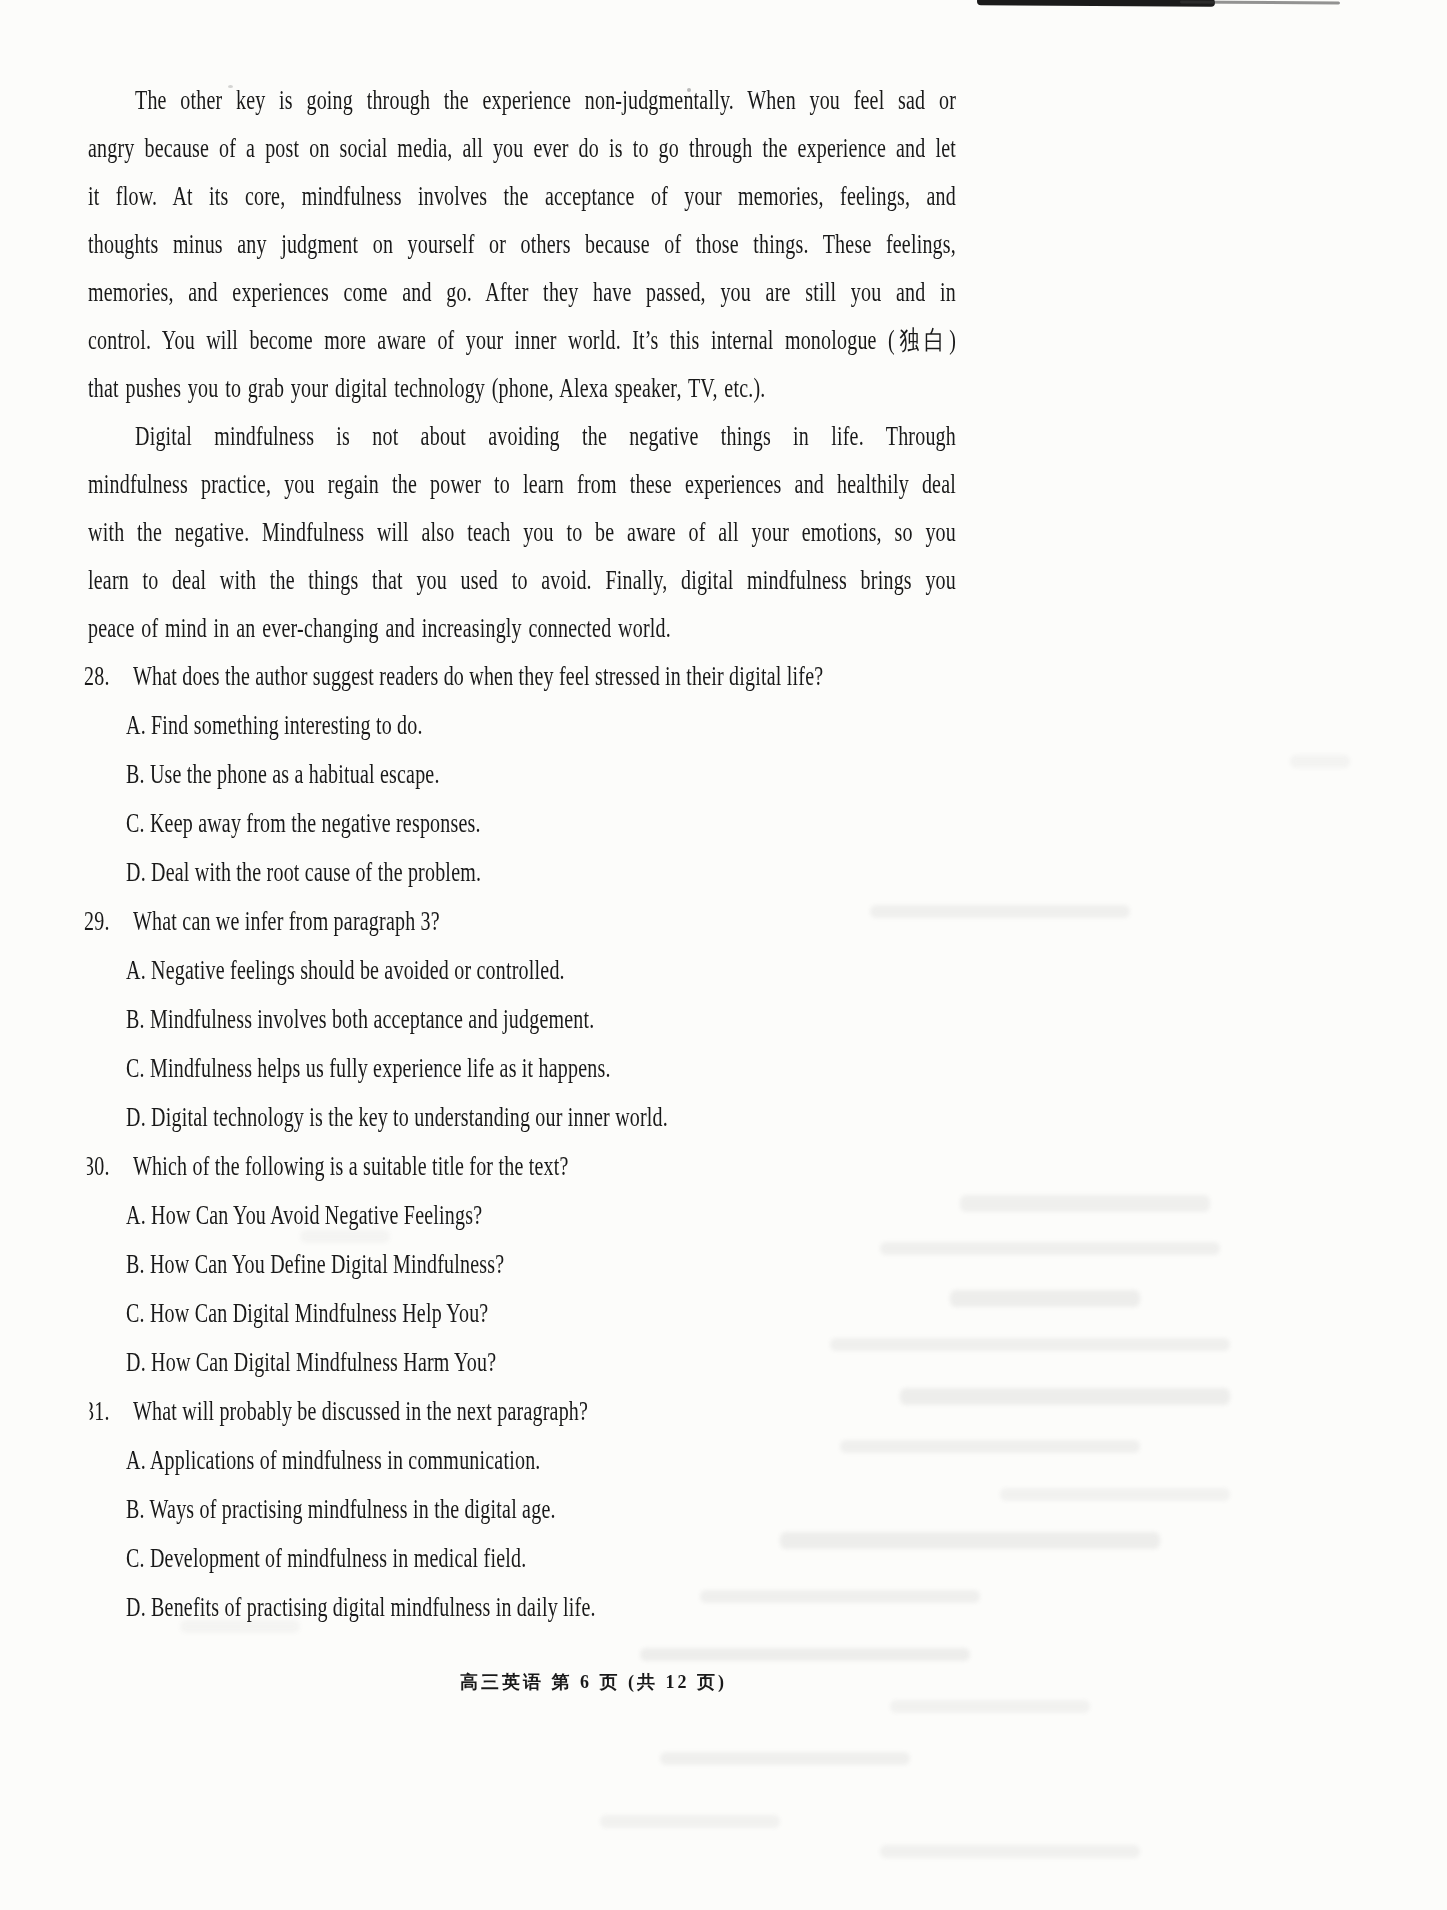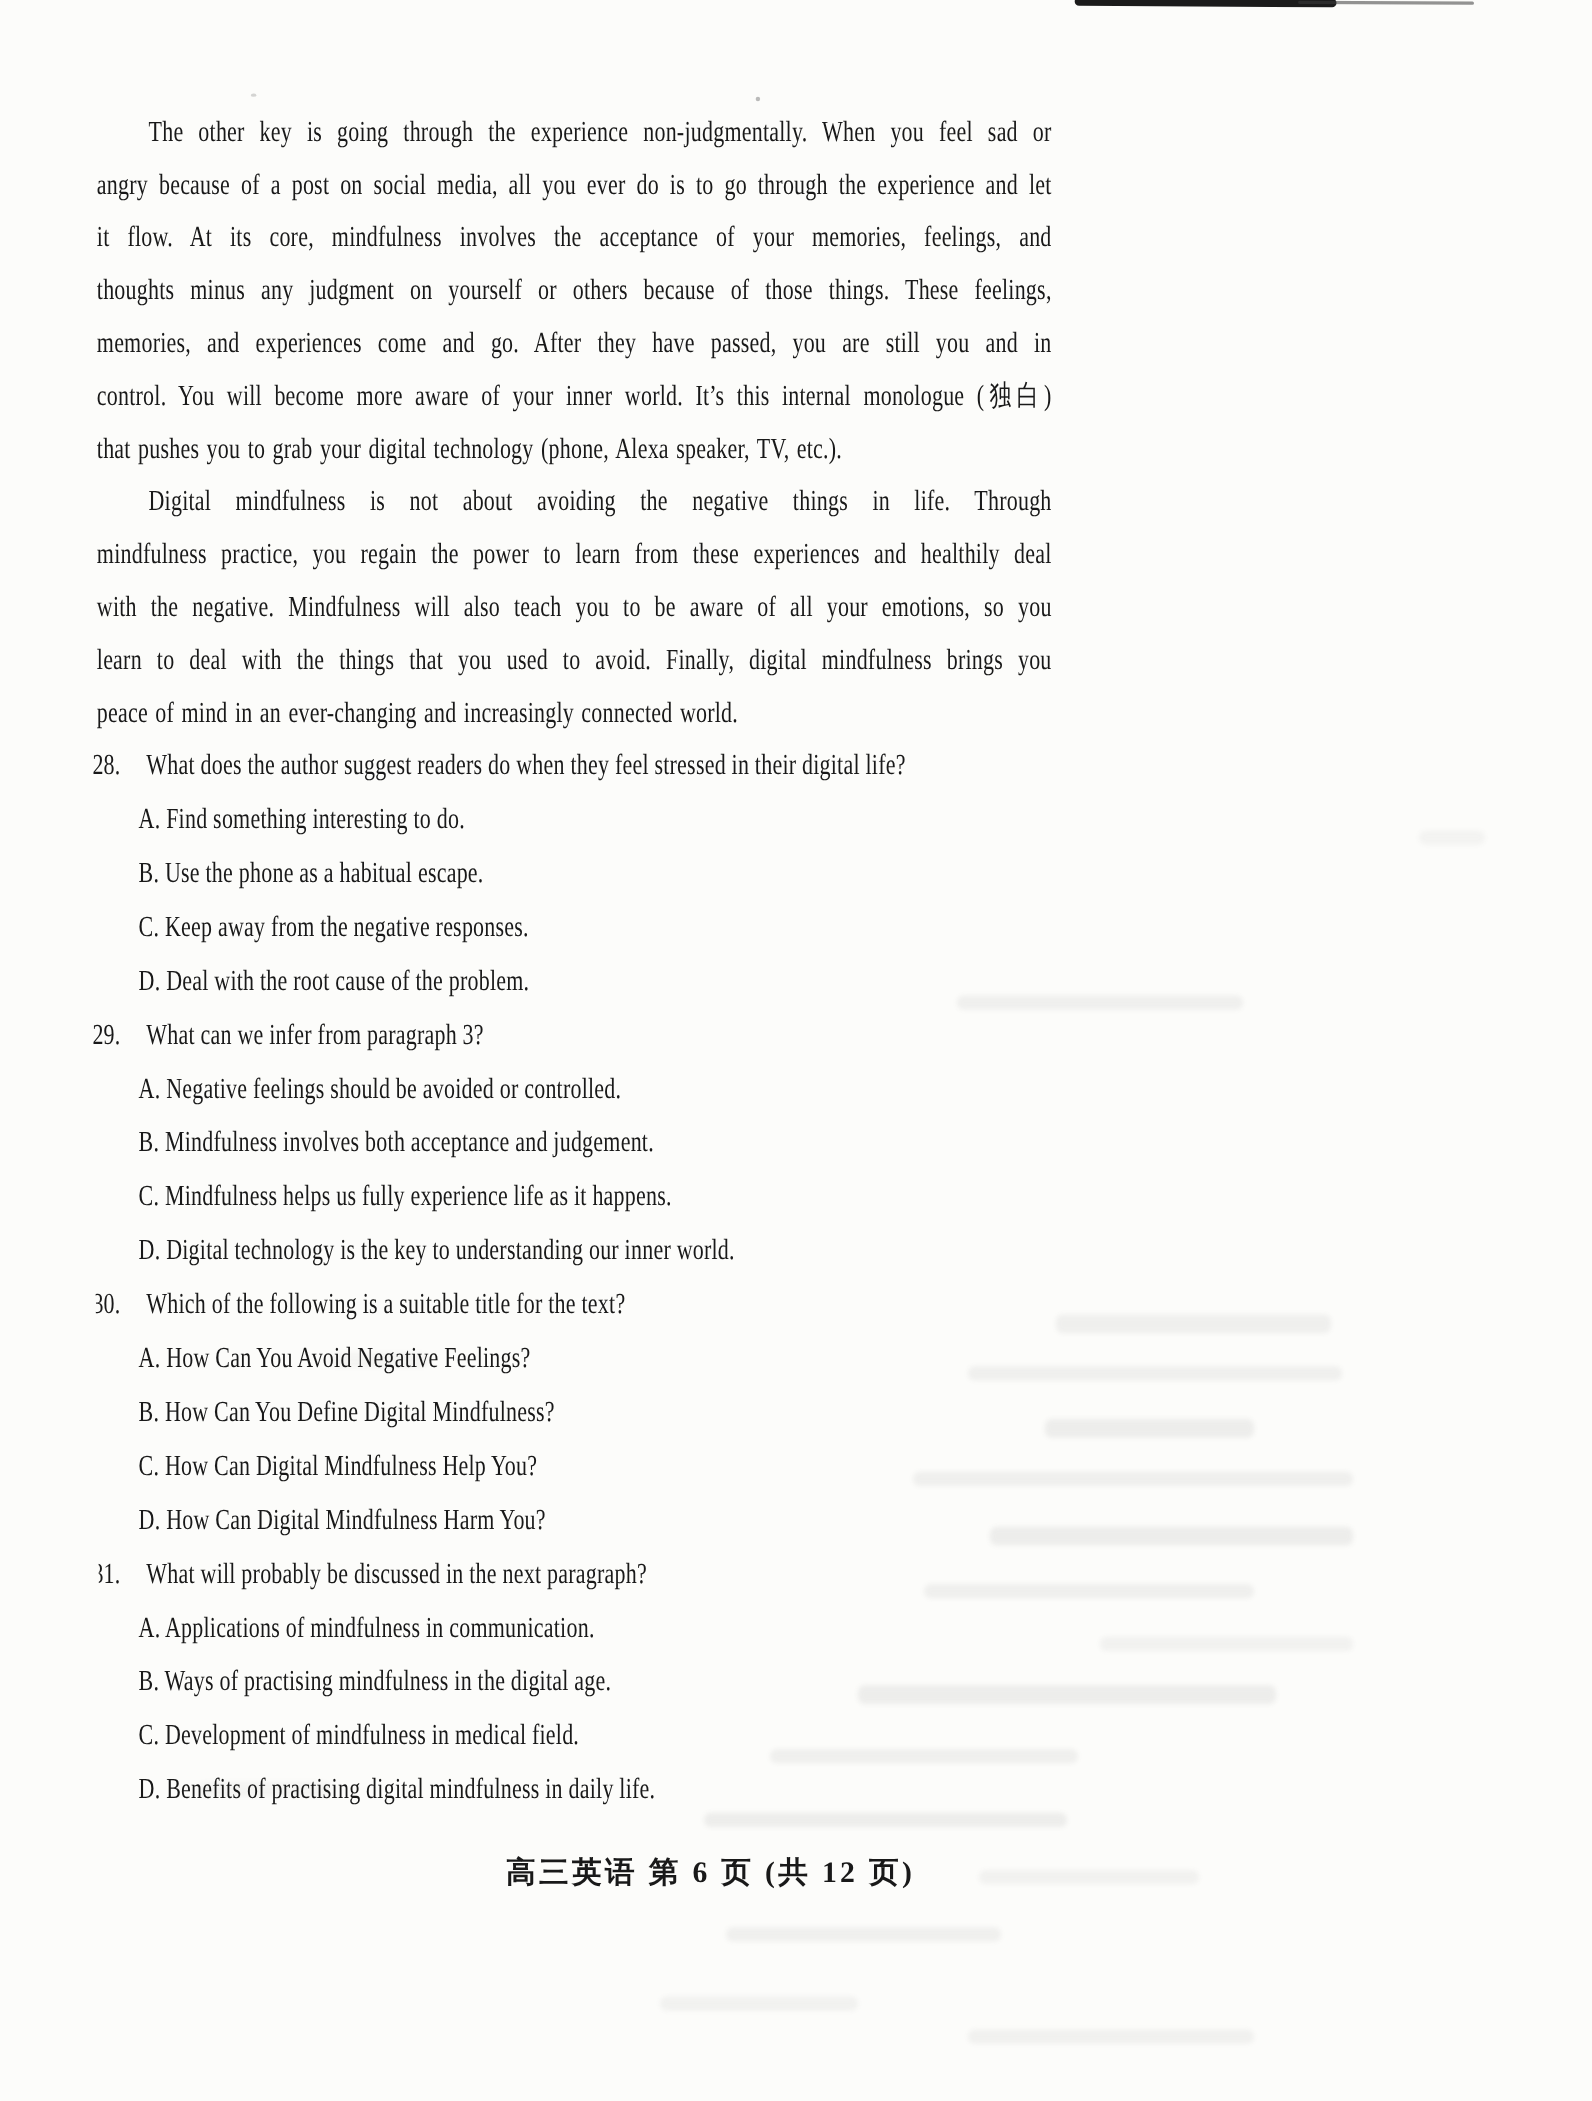--- a/index.html
+++ b/index.html
@@ -13,21 +13,21 @@
   .topstrip{
     position:absolute;top:-2px;left:977px;width:238px;height:8px;
     background:#1b1b1b;border-radius:4px;transform:rotate(0.35deg);
   }
   .topstrip2{
     position:absolute;top:1px;left:1180px;width:160px;height:3px;
     background:#3a3a3a;opacity:.55;transform:rotate(0.3deg);border-radius:2px;
   }
   .content{
     position:absolute;top:0;left:0;
-    padding:96px 0 0 88px;width:868px;
+    padding:76px 0 0 88px;width:868px;
   }
   
   .pl{
     font-size:20px;line-height:48px;white-space:normal;
     transform:scaleY(1.32);transform-origin:0 50%;
     letter-spacing:.2px;word-spacing:1.5px;
   }
   .just{text-align:justify;text-align-last:justify;}
   .indent{text-indent:47px;}
   
@@ -40,21 +40,21 @@
   }
   .qnum{flex:none;width:49px;margin-left:-4px;}
   .qtext{flex:none;}
   .opt{
     padding-left:38px;font-size:20px;line-height:49px;white-space:nowrap;
     transform:scaleY(1.32);transform-origin:0 50%;
     letter-spacing:.2px;
   }
   .footer{
     margin-top:26px;margin-left:372px;
-    font-size:27px;line-height:48px;font-weight:700;
+    font-size:18px;line-height:48px;font-weight:700;
     letter-spacing:3px;white-space:nowrap;font-family:Liberation Serif, serif;
   }
   
   .ghost{
     position:absolute;height:13px;background:#6f6f6f;opacity:.085;
     filter:blur(2.2px);border-radius:6px;pointer-events:none;
   }
   .ghost.tall{height:17px;}
   
   .leftcut{

